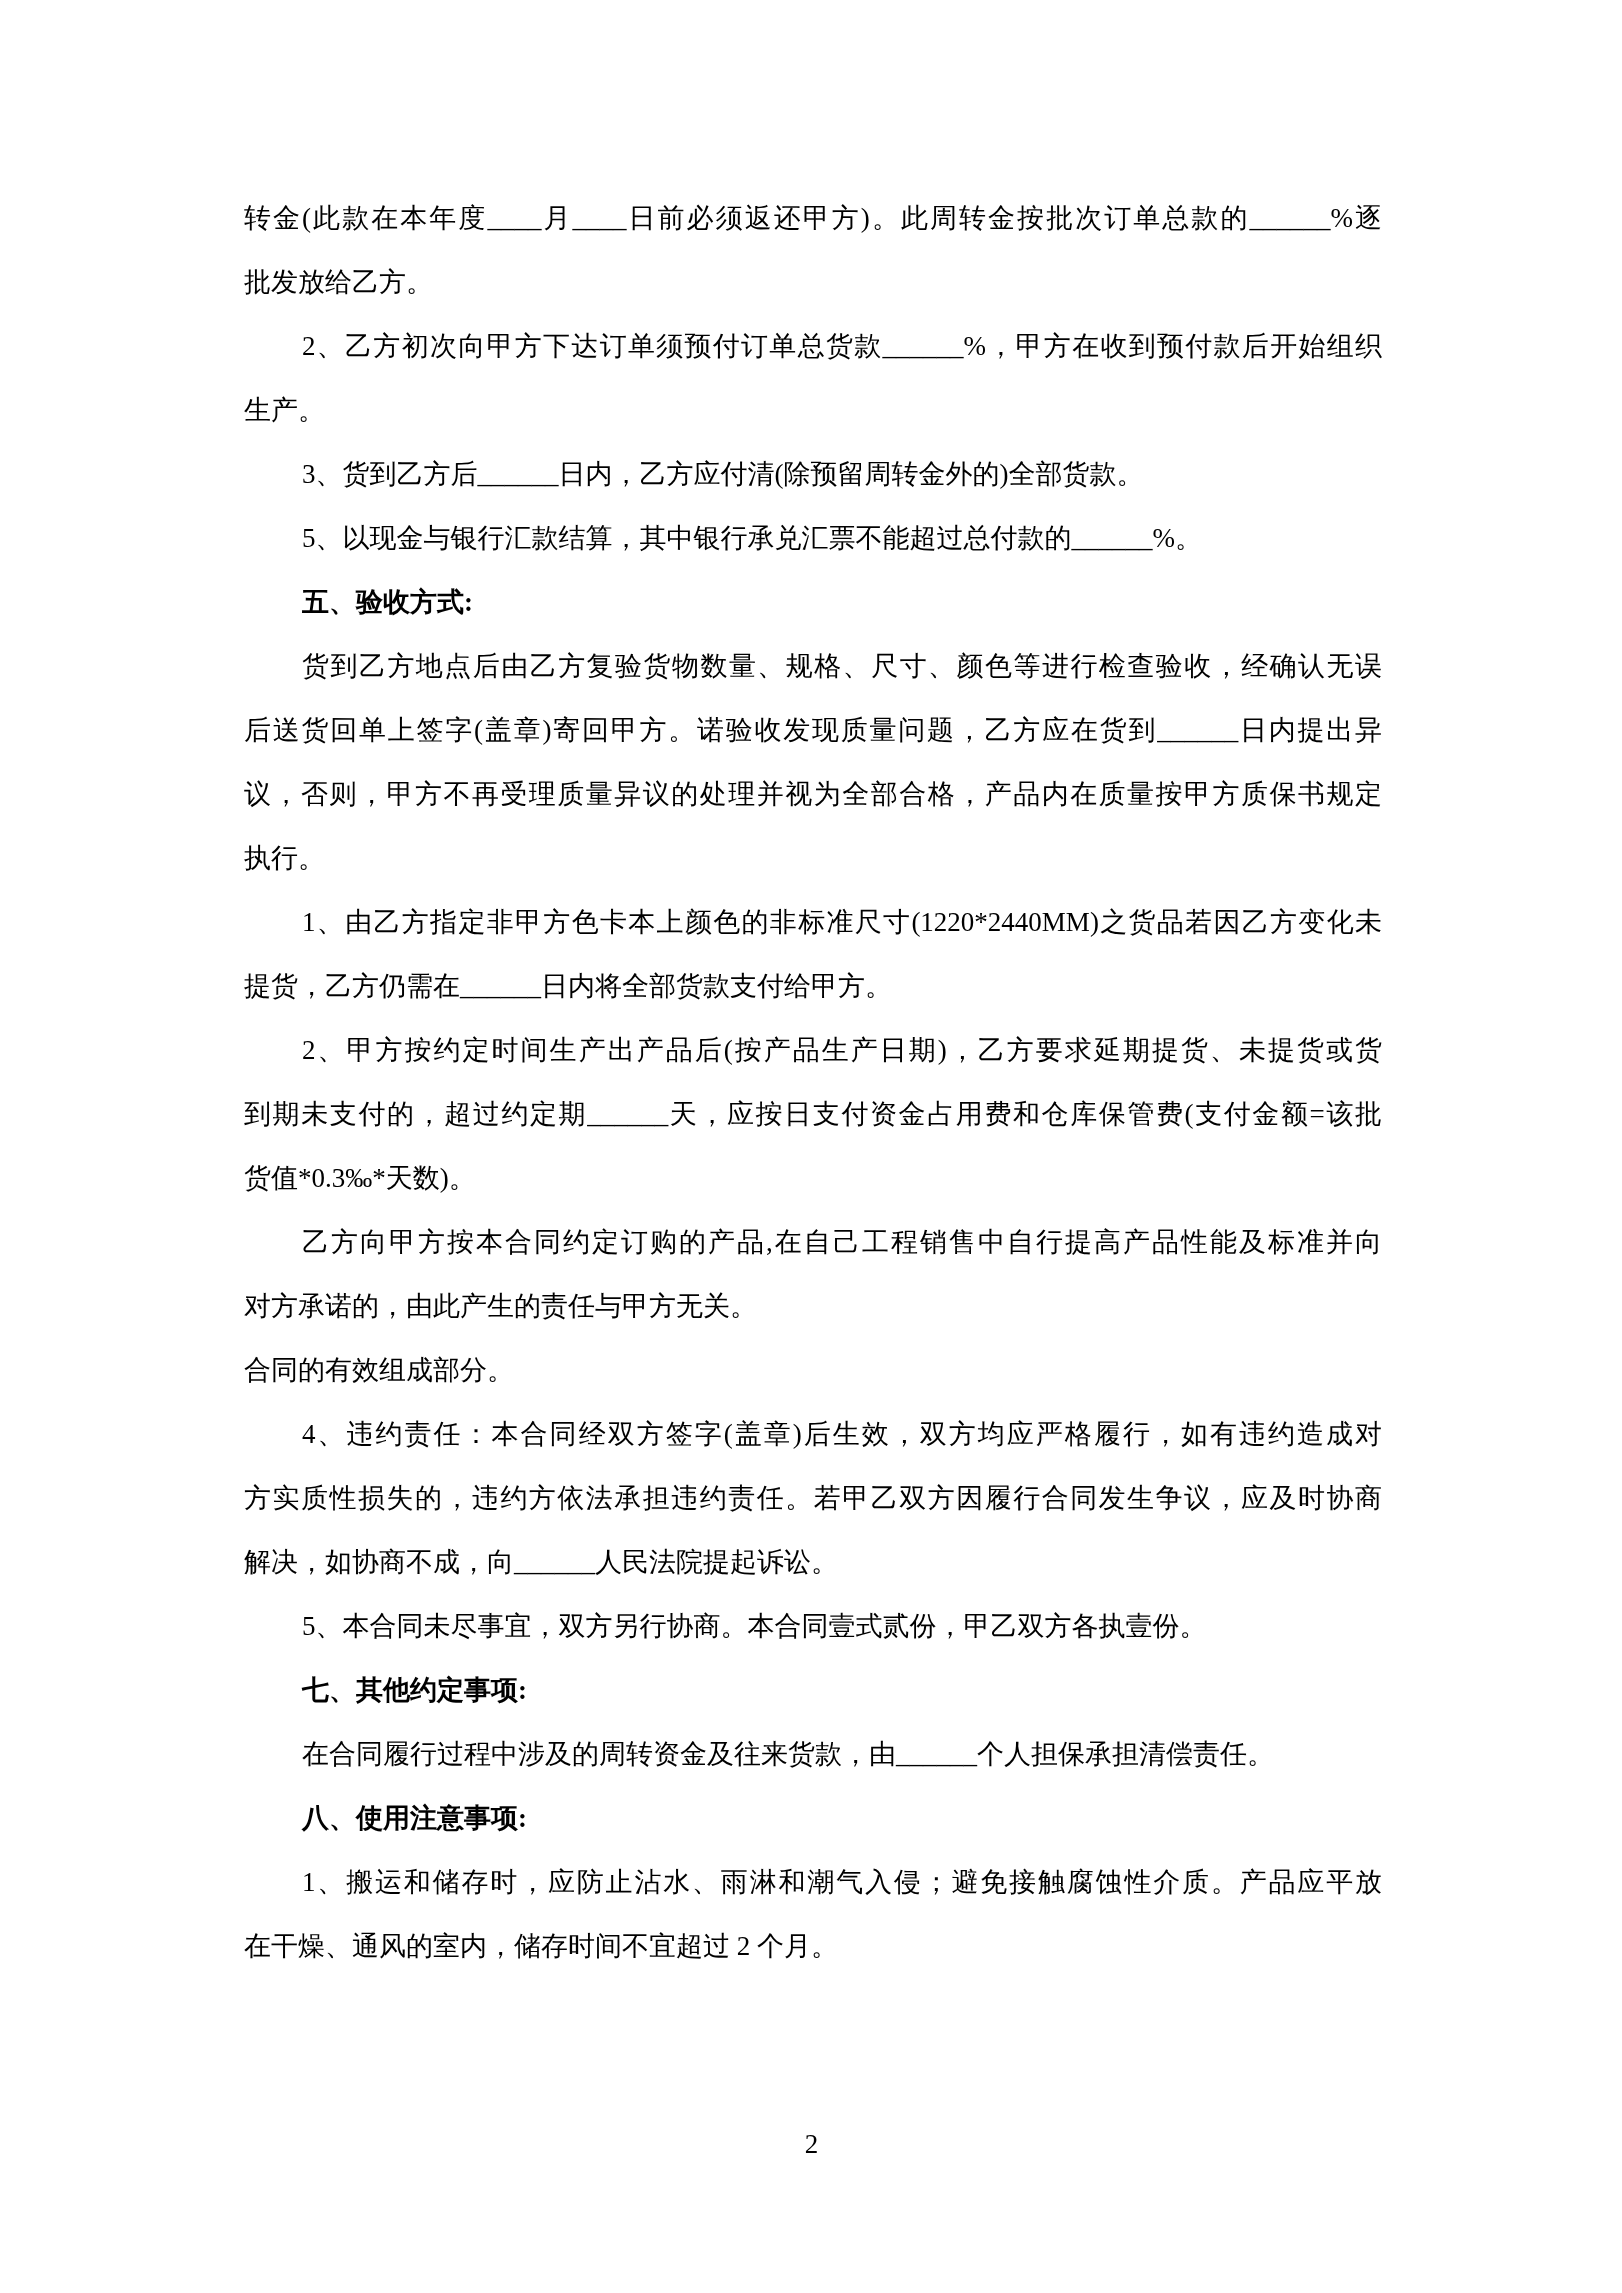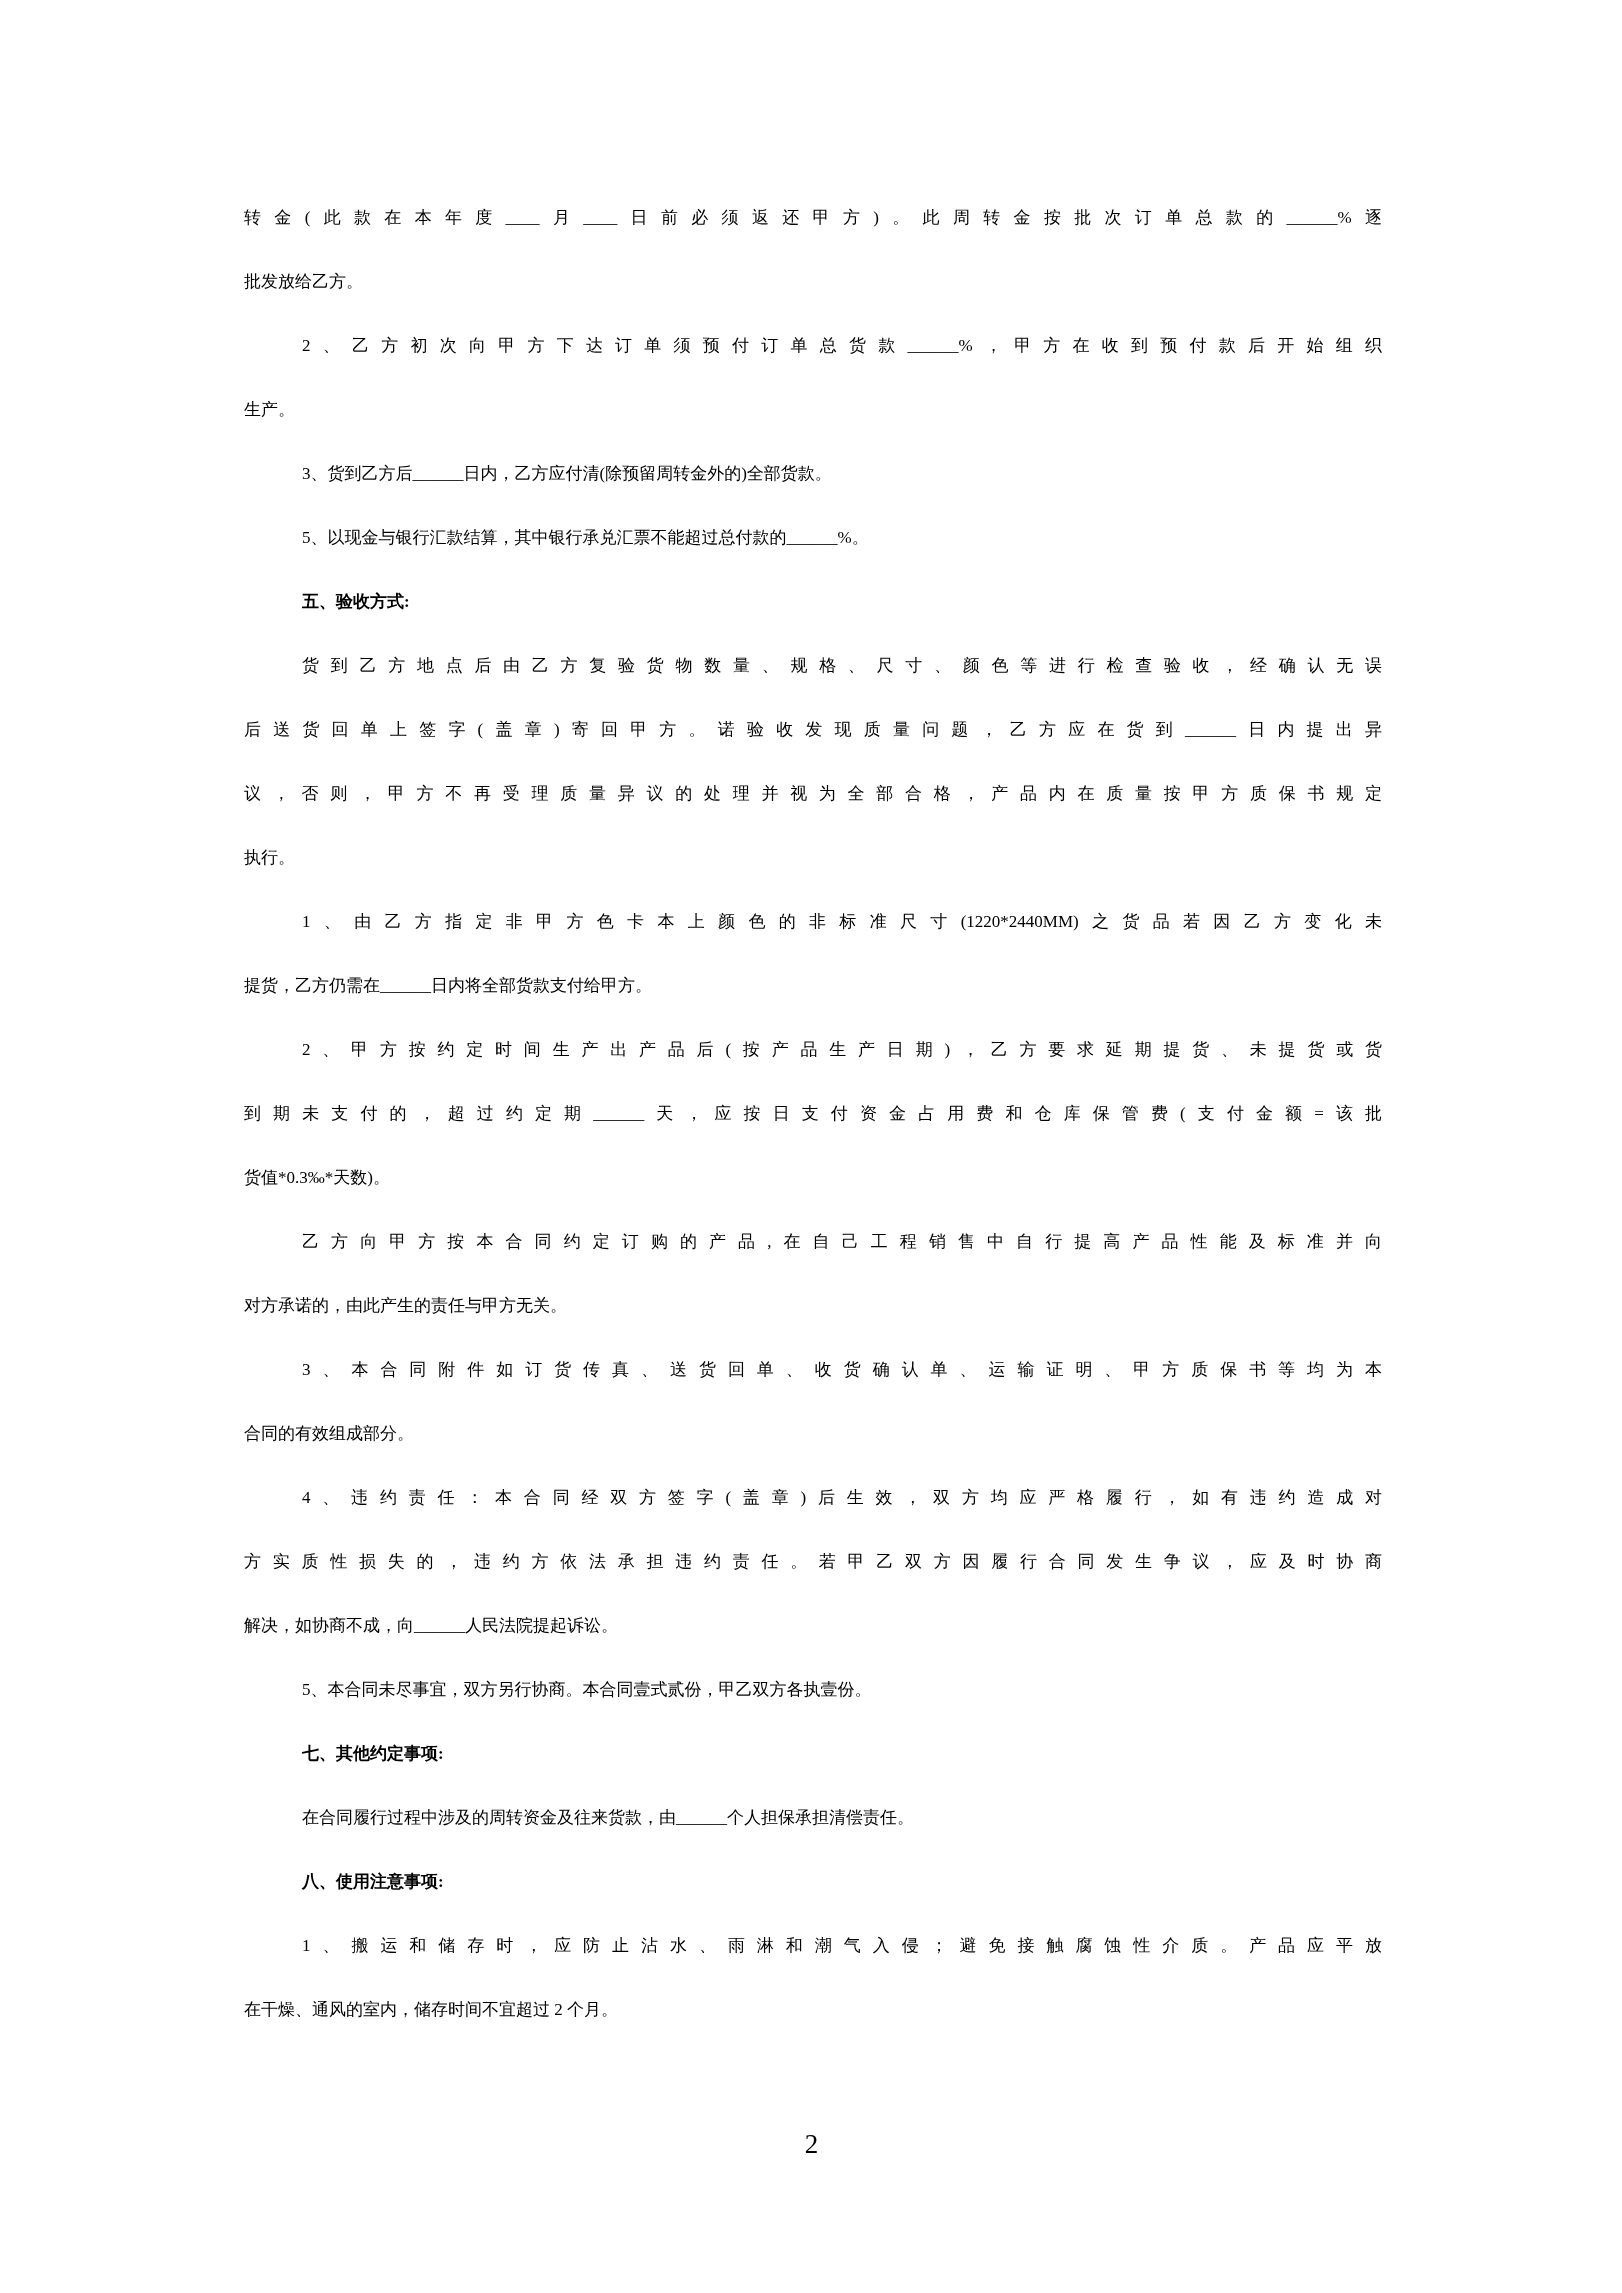--- a/index.html
+++ b/index.html
@@ -16,21 +16,21 @@
     font-family: "Liberation Serif", "DejaVu Serif", serif;
     color: #000000;
   }
   .doc {
     position: absolute;
     left: 244px;
     top: 186px;
     width: 1138px;
   }
   .line {
-    font-size: 17px;
+    font-size: 27px;
     line-height: 64px;
     height: 64px;
     overflow: hidden;
     white-space: normal;
     text-align: left;
   }
   .line.fill {
     text-align: justify;
     text-align-last: justify;
   }
@@ -67,21 +67,20 @@
       <div class="line fill">后送货回单上签字(盖章)寄回甲方。诺验收发现质量问题，乙方应在货到______日内提出异</div>
       <div class="line fill">议，否则，甲方不再受理质量异议的处理并视为全部合格，产品内在质量按甲方质保书规定</div>
       <div class="line">执行。</div>
       <div class="line fill indent">1、由乙方指定非甲方色卡本上颜色的非标准尺寸(1220*2440MM)之货品若因乙方变化未</div>
       <div class="line">提货，乙方仍需在______日内将全部货款支付给甲方。</div>
       <div class="line fill indent">2、甲方按约定时间生产出产品后(按产品生产日期)，乙方要求延期提货、未提货或货</div>
       <div class="line fill">到期未支付的，超过约定期______天，应按日支付资金占用费和仓库保管费(支付金额=该批</div>
       <div class="line">货值*0.3‰*天数)。</div>
       <div class="line fill indent">乙方向甲方按本合同约定订购的产品,在自己工程销售中自行提高产品性能及标准并向</div>
       <div class="line">对方承诺的，由此产生的责任与甲方无关。</div>
-      <div class="line fill indent">3、本合同附件如订货传真、送货回单、收货确认单、运输证明、甲方质保书等均为本</div>
       <div class="line">合同的有效组成部分。</div>
       <div class="line fill indent">4、违约责任：本合同经双方签字(盖章)后生效，双方均应严格履行，如有违约造成对</div>
       <div class="line fill">方实质性损失的，违约方依法承担违约责任。若甲乙双方因履行合同发生争议，应及时协商</div>
       <div class="line">解决，如协商不成，向______人民法院提起诉讼。</div>
       <div class="line indent">5、本合同未尽事宜，双方另行协商。本合同壹式贰份，甲乙双方各执壹份。</div>
       <div class="line indent bold">七、其他约定事项:</div>
       <div class="line indent">在合同履行过程中涉及的周转资金及往来货款，由______个人担保承担清偿责任。</div>
       <div class="line indent bold">八、使用注意事项:</div>
       <div class="line fill indent">1、搬运和储存时，应防止沾水、雨淋和潮气入侵；避免接触腐蚀性介质。产品应平放</div>
       <div class="line">在干燥、通风的室内，储存时间不宜超过 2 个月。</div>

